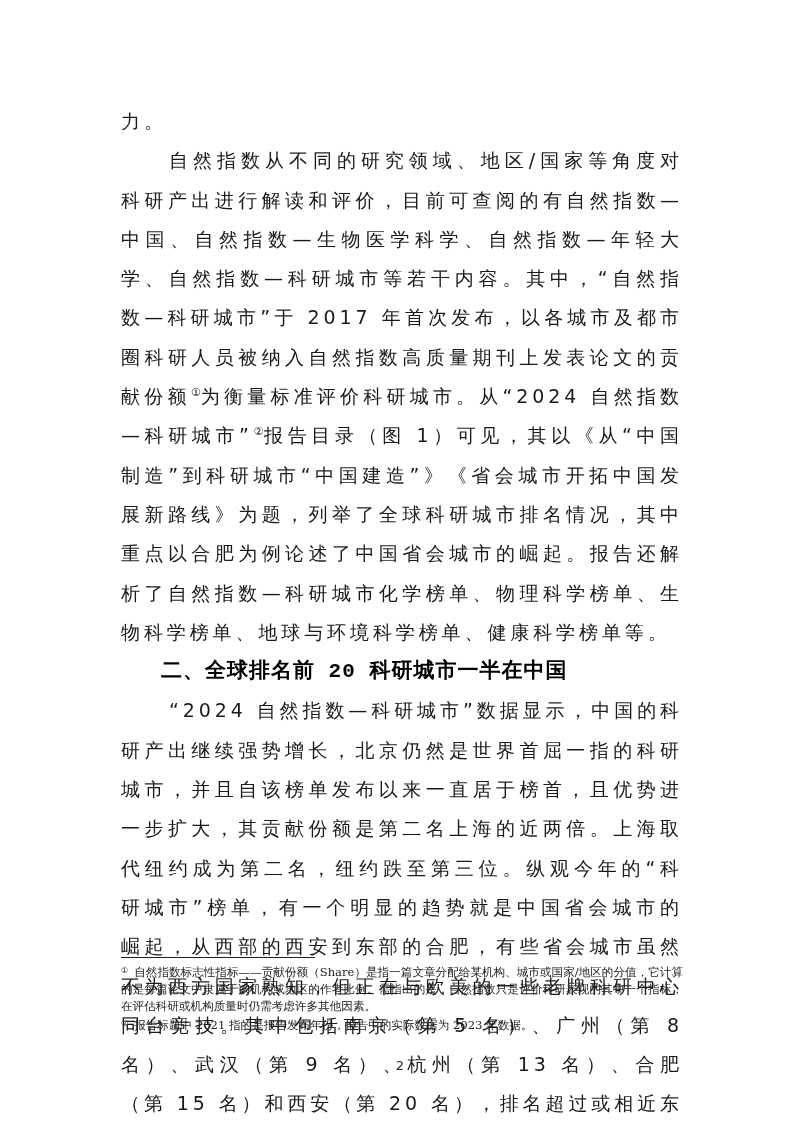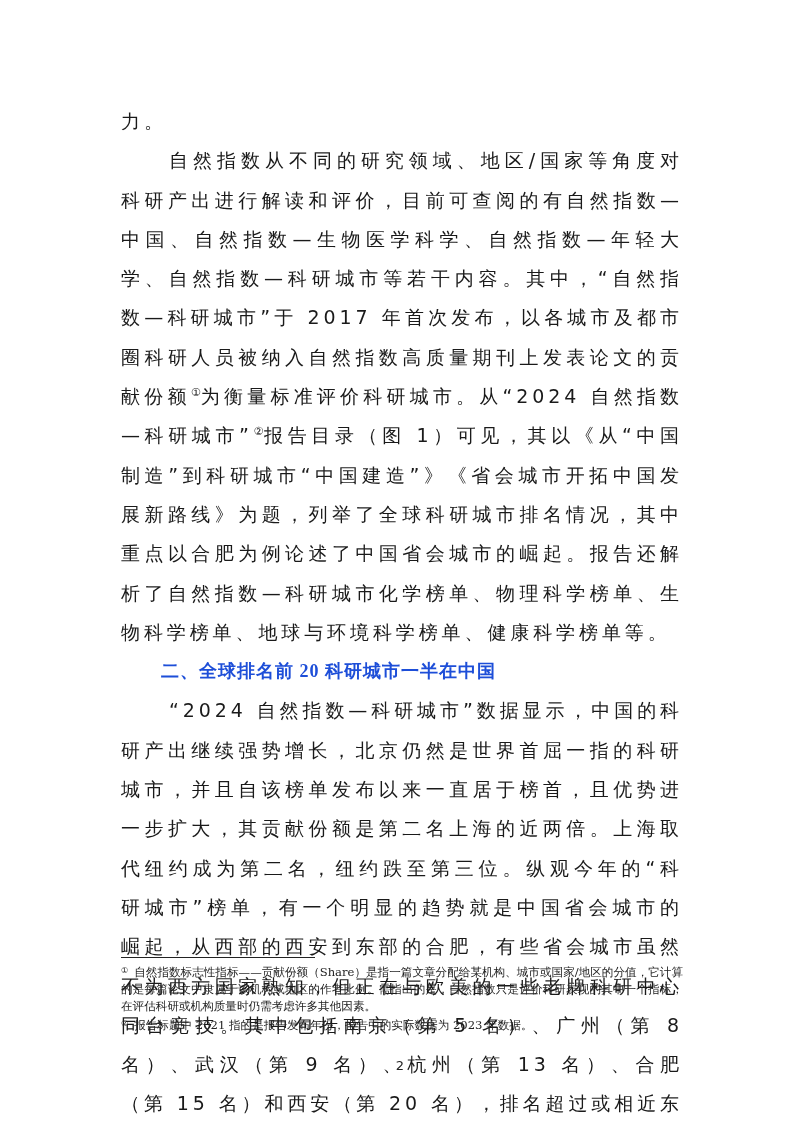--- a/index.html
+++ b/index.html
@@ -8,22 +8,22 @@
   .body-text {
     position:absolute; left:121px; width:562px;
     font-family:"DejaVu Sans", sans-serif;
     font-size:19px; line-height:39.3px; letter-spacing:3.9px;
     text-align:justify; text-align-last:left;
     color:#1a1a1a;
   }
   .body-text p { margin:0; }
   .indent { text-indent:48px; }
   .heading {
-    font-family:Liberation Serif, serif; font-weight:bold;
-    font-size:18px; letter-spacing:1px; text-indent:40px; color:#1d4ed8;
+    font-family:Liberation Mono, monospace; font-weight:bold;
+    font-size:21px; letter-spacing:1px; text-indent:40px; color:#000000;
   }
   sup.fn { font-size:11px; letter-spacing:0; vertical-align:7px; line-height:0; }
   .fn-rule { position:absolute; left:121px; top:957px; width:194px; height:1px; background:#222; }
   .footnotes {
     position:absolute; left:121px; top:962px; width:562px;
     font-family:"DejaVu Serif", serif; font-size:11.6px; line-height:17px; color:#222;
     text-align:justify;
   }
   .footnotes p { margin:0; }
   .footnotes .mark { font-size:8px; vertical-align:3px; margin-right:6px; }

